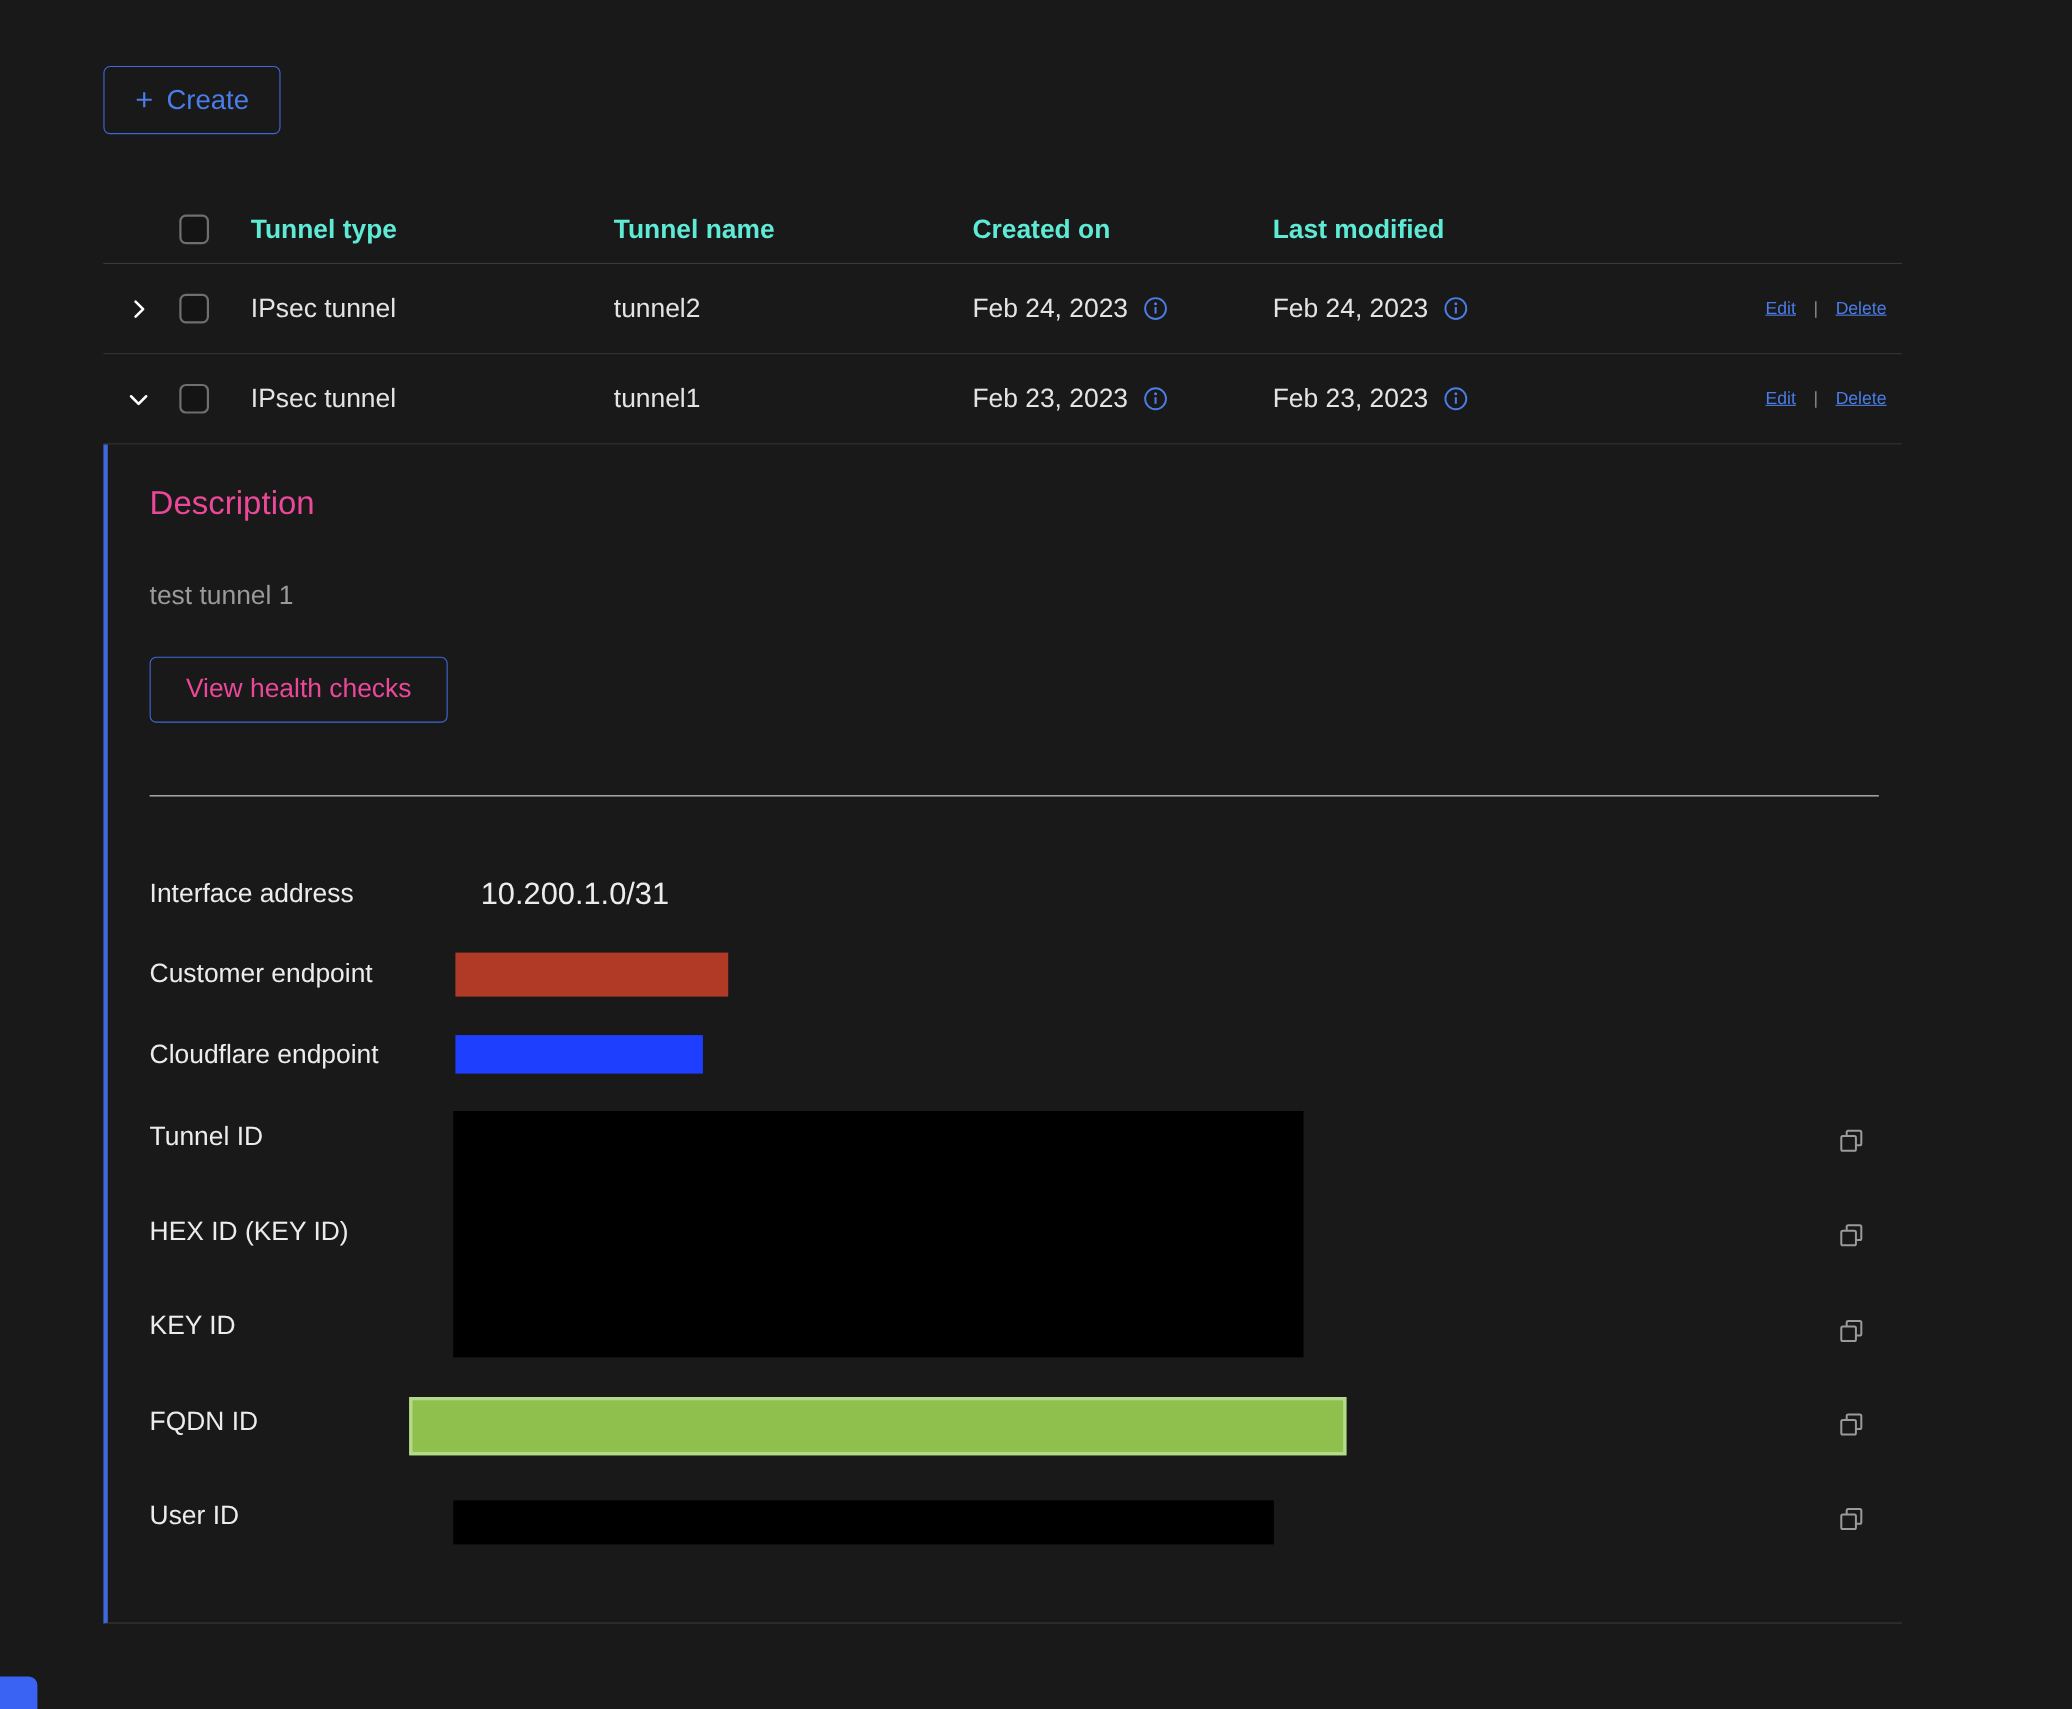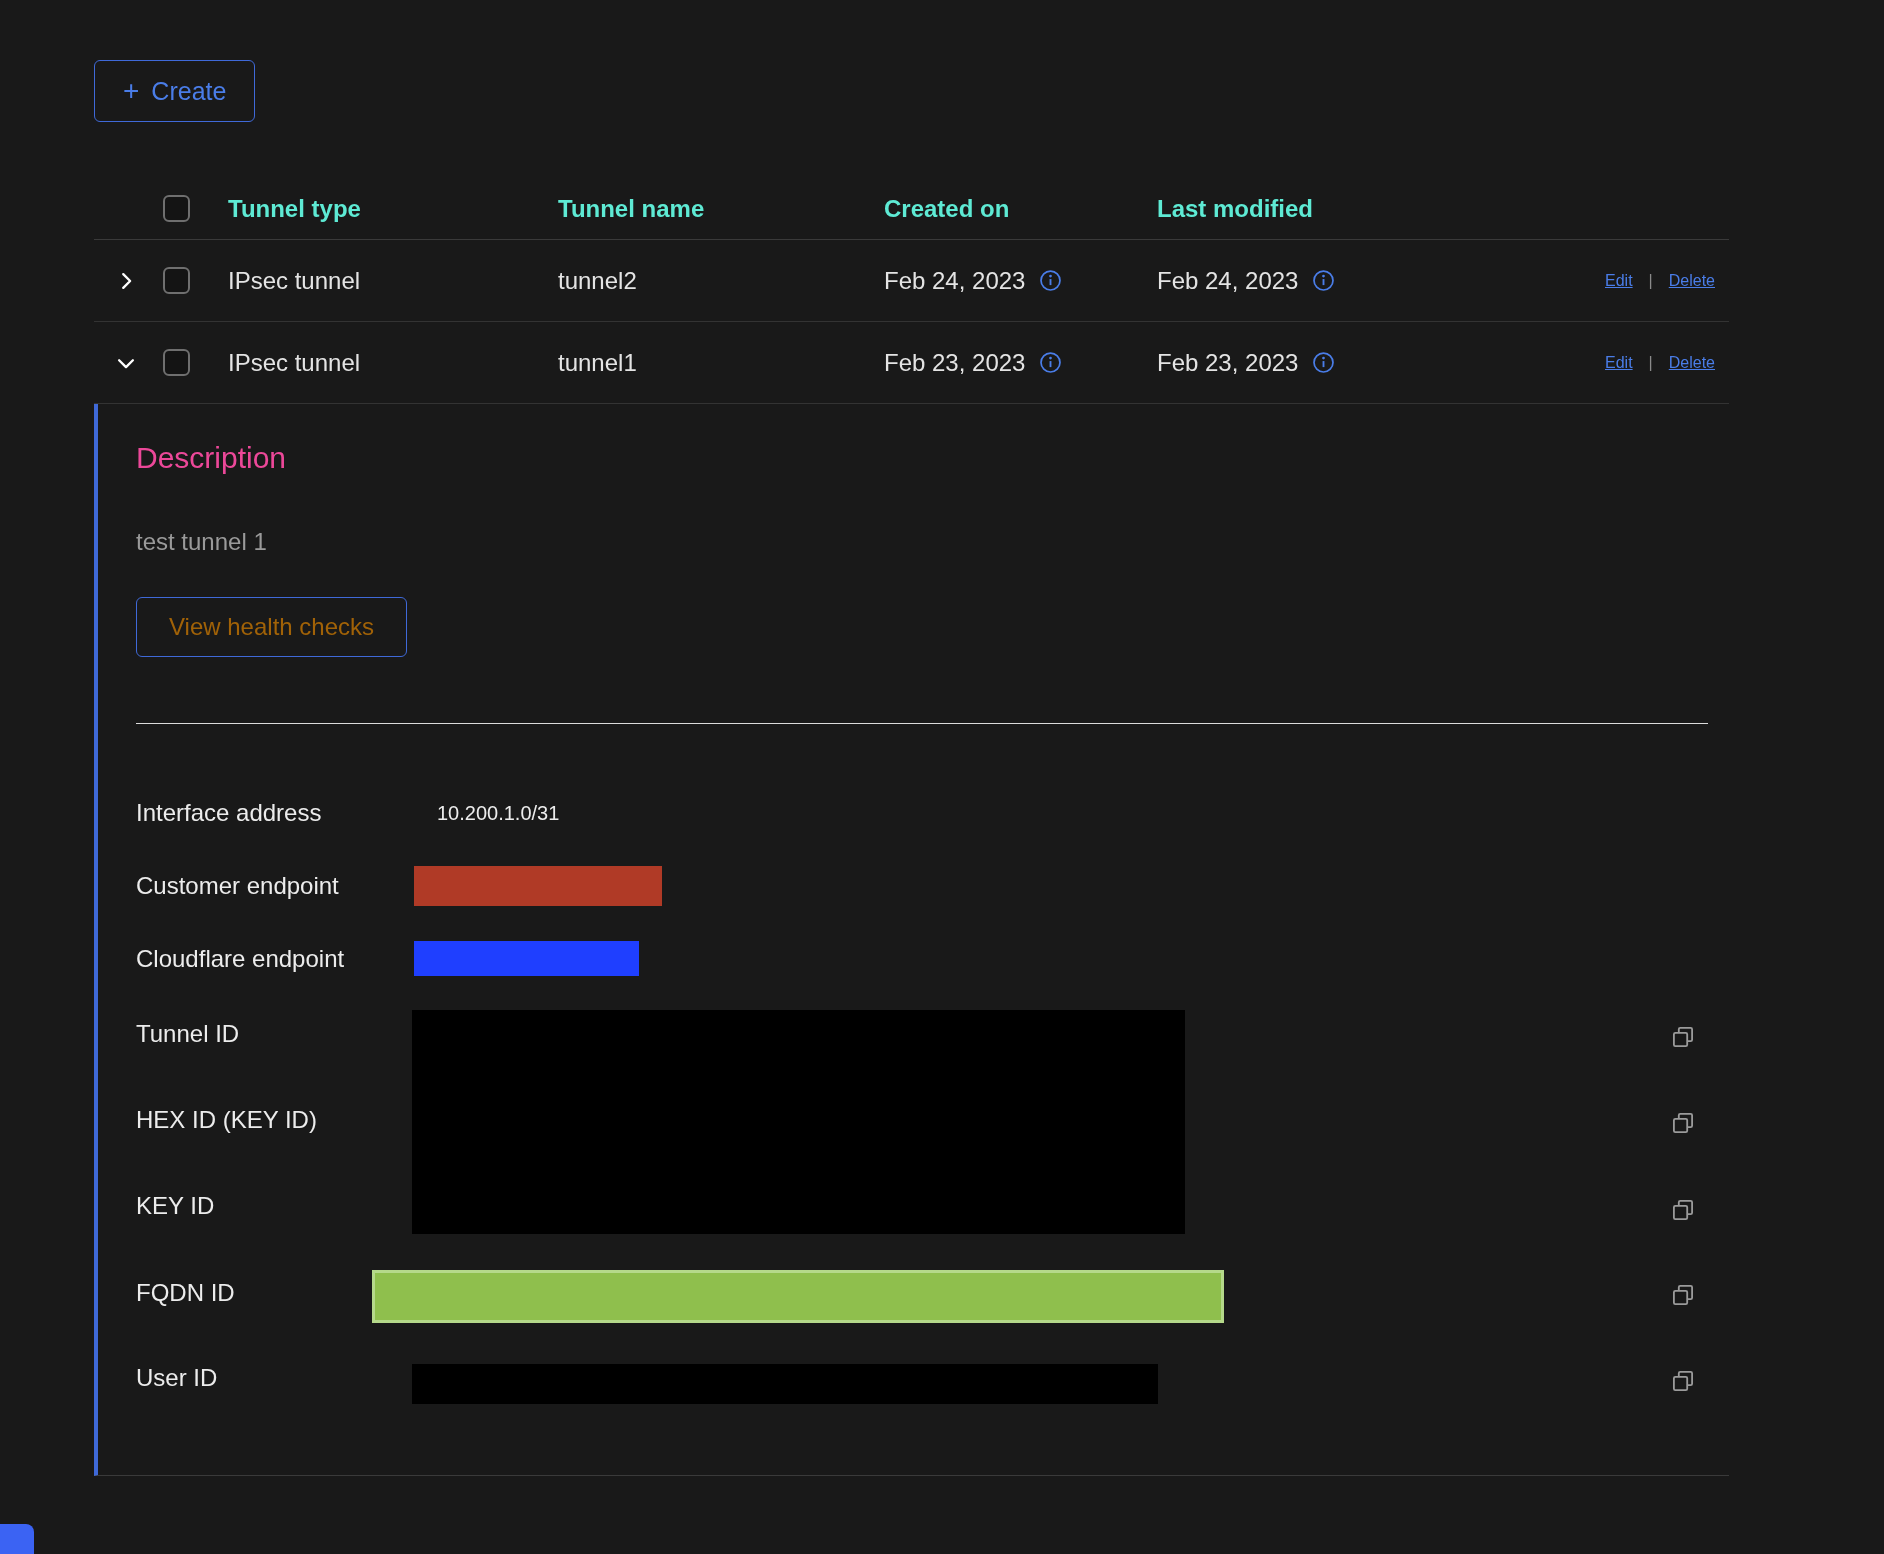--- a/index.html
+++ b/index.html
@@ -59,28 +59,28 @@
     position:relative;
     height:1072px;
     border-left:4px solid #3f69d8;
     border-bottom:1px solid #3a3a3a;
   }
   .detail-panel .abs { position:absolute; }
 
   .d-label { font-size:24px; color:#ececec; line-height:32px; }
   .d-heading { font-size:30px; font-weight:400; color:#ec4899; line-height:32px; }
   .d-muted { font-size:24px; color:#9a9a9a; line-height:32px; }
-  .d-value { font-size:20px; color:#ececec; line-height:32px; }
+  .d-value { font-size:28px; color:#ececec; line-height:32px; }
 
   .health-btn {
     position:absolute; left:38px; top:193px;
     height:60px; padding:0 32px;
     background:transparent;
     border:1px solid #3f69d8; border-radius:6px;
-    color:#a16207; font-size:24px; font-family:inherit;
+    color:#ec4899; font-size:24px; font-family:inherit;
     cursor:pointer;
   }
 
   .divider { position:absolute; left:38px; top:319px; width:1572px; height:1px; background:#dcdcdc; }
 
   .redact { position:absolute; }
   .redact-red    { left:316px; top:462px; width:248px; height:40px; background:#b03a26; }
   .redact-blue   { left:316px; top:537px; width:225px; height:35px; background:#1f3fff; }
   .redact-black-large { left:314px; top:606px; width:773px; height:224px; background:#000; }
   .redact-green  { left:274px; top:866px; width:852px; height:53px; background:#8fbf4d; border:3px solid #b5d98a; }

